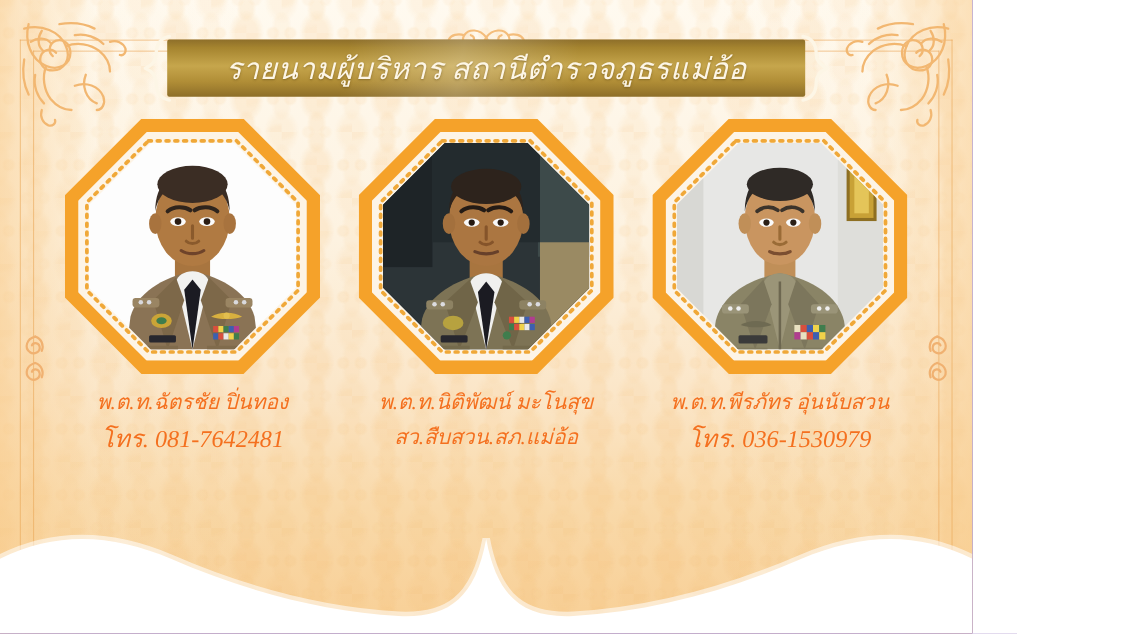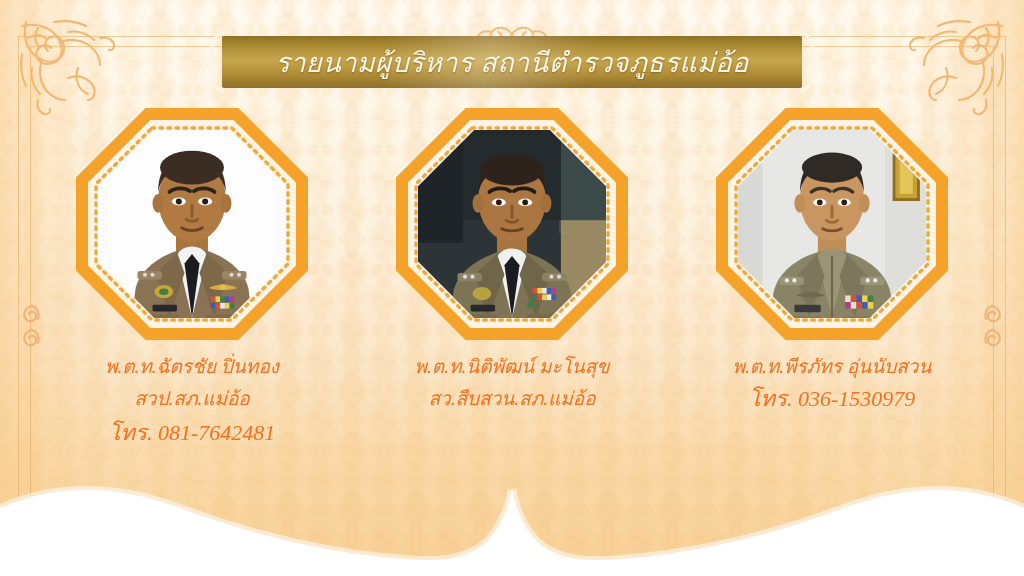--- a/index.html
+++ b/index.html
@@ -6,21 +6,21 @@
     margin: 0;
     padding: 0;
     background: #ffffff;
   }
   body {
     font-family: "Liberation Sans", sans-serif;
   }
 
   #stage {
     position: relative;
-    width: 1024px;
+    width: 884px;
     height: 576px;
     overflow: hidden;
     background: #4c1d95;
   }
 
   
   .bg-base {
     position: absolute;
     inset: 0;
     background:
@@ -167,21 +167,21 @@
   .brace.r { right: -26px; transform: scaleX(-1); }
 
   
   .cards {
     position: absolute;
     left: 0;
     right: 0;
     top: 108px;
     display: flex;
     justify-content: center;
-    gap: 88px;
+    gap: 35px;
   }
   .card {
     width: 232px;
     display: flex;
     flex-direction: column;
     align-items: center;
   }
   .photo-octagon {
     position: relative;
     width: 232px;
@@ -413,21 +413,20 @@
             <circle cx="86" cy="76" r="3.2" fill="#2b1d14"></circle>
             <circle cx="114" cy="76" r="3.2" fill="#2b1d14"></circle>
 
             <path d="M100 80 L100 92 M94 95 C97 98 103 98 106 95" stroke="#8a5a2c" stroke-width="3" fill="none" stroke-linecap="round"></path>
             <path d="M89 104 C95 108 105 108 111 104" stroke="#6e432a" stroke-width="3" fill="none" stroke-linecap="round"></path>
           </svg>
         </div>
       </div>
       <div class="person-text">
         <div class="p-name">พ.ต.ท.ฉัตรชัย  ปิ่นทอง</div>
-        <div class="p-role">สวป.สภ.แม่อ้อ</div>
         <div class="p-phone">โทร. 081-7642481</div>
       </div>
     </div>
 
     <div class="card">
       <div class="photo-octagon">
         <div class="oct-outer"></div>
         <div class="oct-gap"></div>
         <div class="oct-dots">
           <svg viewBox="0 0 200 200" fill="none">

